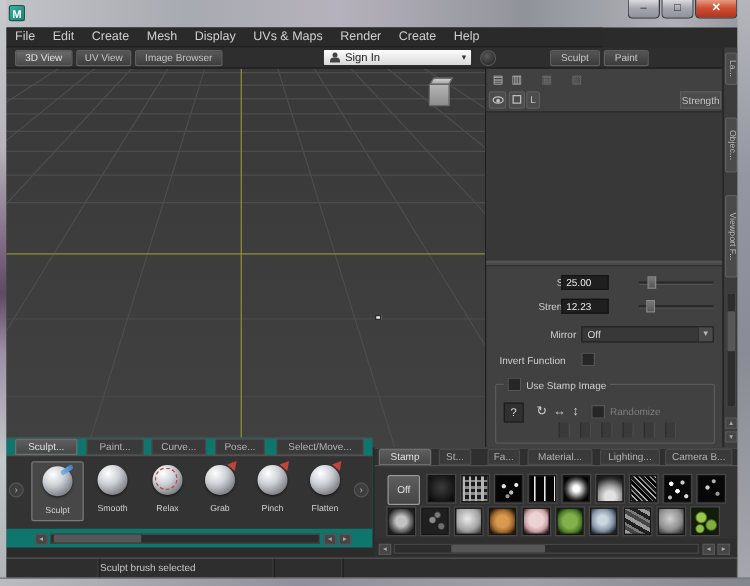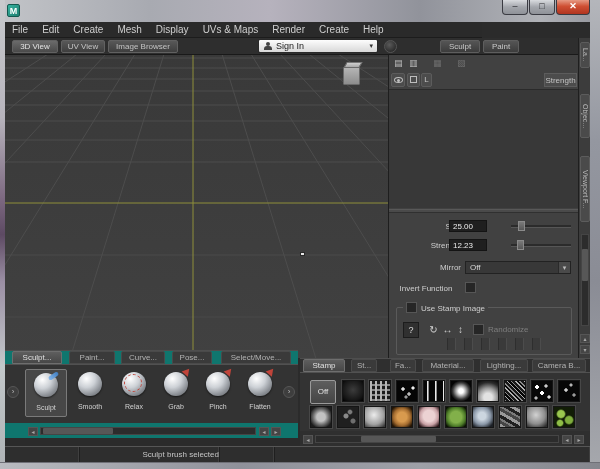--- a/index.html
+++ b/index.html
@@ -152,21 +152,21 @@
   .sb5 { background:radial-gradient(circle at 50% 45%, #ecd2d3 0 38%, #c7a0a4 62%, #2a1518 90%); }
   .sb6 { background:radial-gradient(circle at 50% 50%, #82b04a 0 40%, #4c7a28 66%, #0c1404 90%); }
   .sb7 { background:radial-gradient(circle at 45% 45%, #ccd6e0 0 24%, #8996a6 55%, #1c2026 85%); }
   .sb8 { background:repeating-linear-gradient(30deg,#9a9a9a 0 3px,#454545 3px 6px,#7a7a7a 6px 8px,#202020 8px 11px); }
   .sb9 { background:radial-gradient(circle at 45% 40%, #d2d2d2, #8e8e8e 55%, #2e2e2e 90%); }
   .sb10 { background-color:#121d06; background-image:radial-gradient(circle 5px at 7px 7px,#9ac84e 0 3.4px,transparent 5px),radial-gradient(circle 5px at 15px 13px,#7fae3d 0 3.4px,transparent 5px),radial-gradient(circle 4px at 6px 16px,#8fbe46 0 2.6px,transparent 4px); }
 
   
   .statusbar { position:absolute; left:0; top:424px; width:585px; height:16px; background:#2e2e2e; border-top:1px solid #565656; display:flex; }
   .status-seg { height:100%; border-right:1px solid #1f1f1f; box-shadow:inset -1px 0 0 #3f3f3f; font-size:8px; color:#c6c6c6;
-    line-height:15px; text-align:right; }
+    line-height:15px; text-align:left; }
 </style>
 </head>
 <body>
 
 <div class="frame">
   <div class="titlebar">
     <div class="app-icon">M</div>
     <div class="win-btns">
       <div class="win-btn">–</div>
       <div class="win-btn">□</div>

